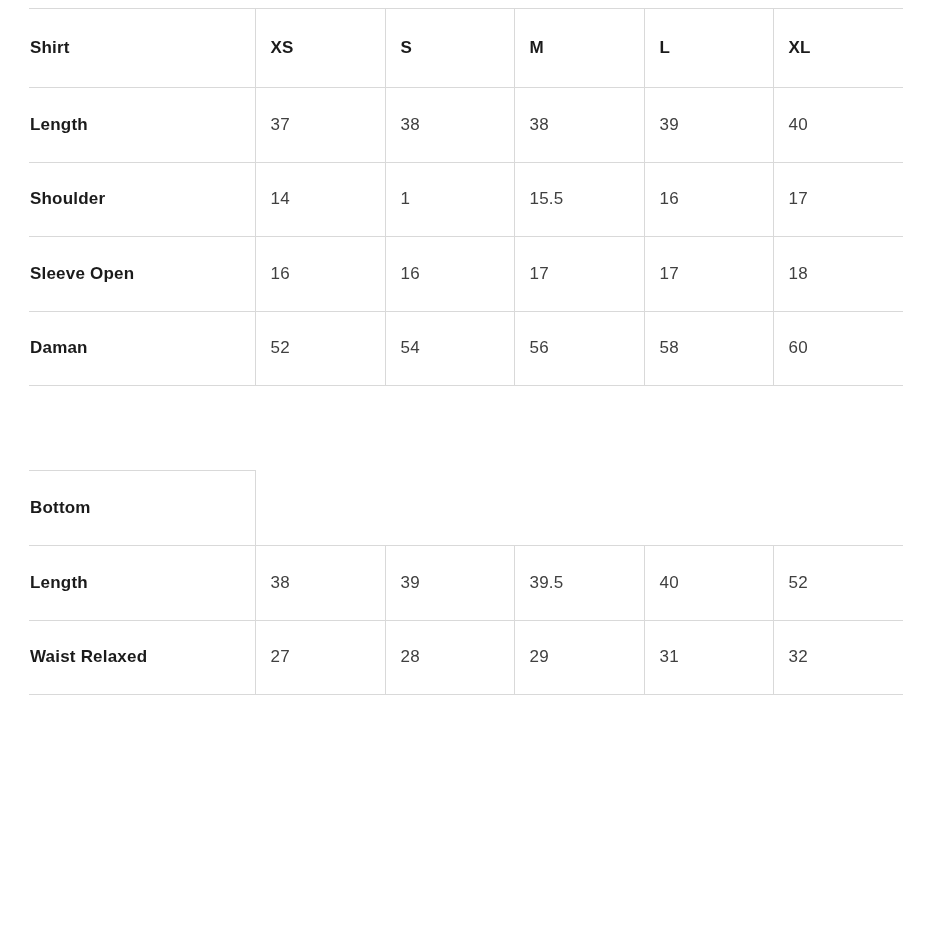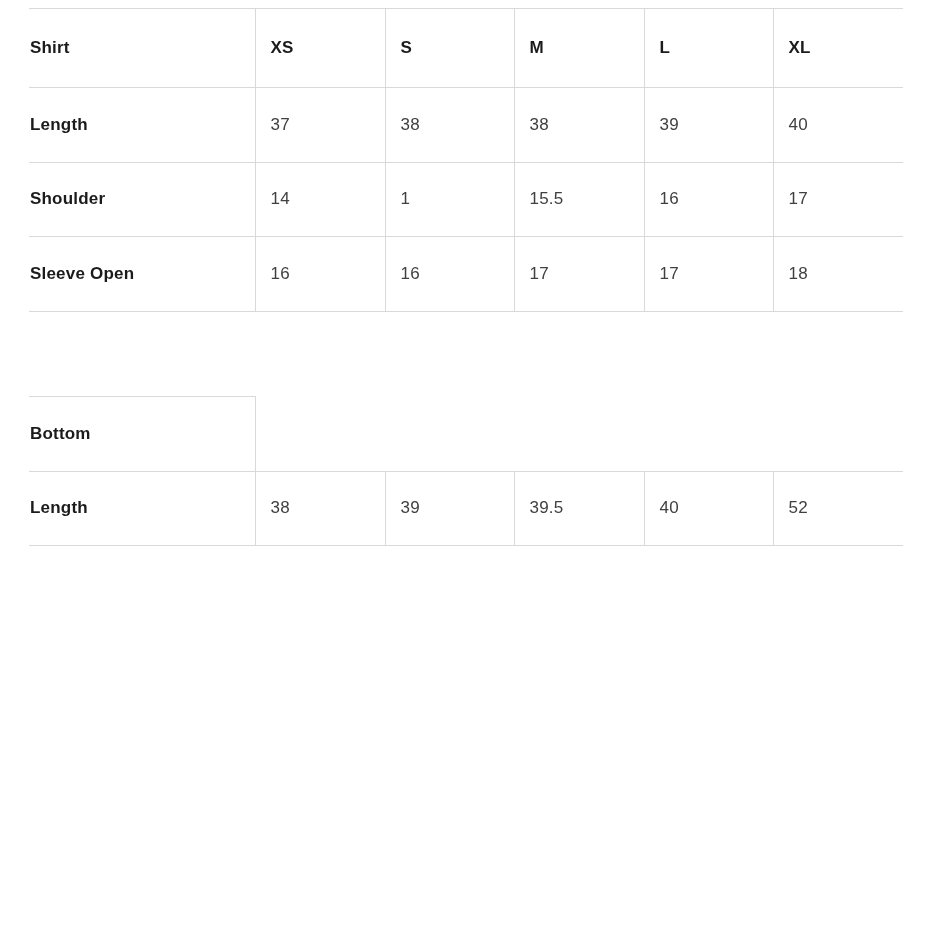--- a/index.html
+++ b/index.html
@@ -126,20 +126,28 @@
           <td class="value-cell">17</td>
         </tr>
         <tr>
           <td class="label-cell">Sleeve Open</td>
           <td class="value-cell">16</td>
           <td class="value-cell">16</td>
           <td class="value-cell">17</td>
           <td class="value-cell">17</td>
           <td class="value-cell">18</td>
         </tr>
+        <tr>
+          <td class="label-cell">Daman</td>
+          <td class="value-cell">52</td>
+          <td class="value-cell">54</td>
+          <td class="value-cell">56</td>
+          <td class="value-cell">58</td>
+          <td class="value-cell">60</td>
+        </tr>
       </tbody>
   </table>
 
   <table class="size-table bottom-table">
     <colgroup>
       <col class="c-label">
         <col class="c1">
         <col class="c2">
         <col class="c3">
         <col class="c4">
@@ -157,16 +165,24 @@
     </thead>
     <tbody>
         <tr>
           <td class="label-cell">Length</td>
           <td class="value-cell">38</td>
           <td class="value-cell">39</td>
           <td class="value-cell">39.5</td>
           <td class="value-cell">40</td>
           <td class="value-cell">52</td>
         </tr>
+        <tr>
+          <td class="label-cell">Waist Relaxed</td>
+          <td class="value-cell">27</td>
+          <td class="value-cell">28</td>
+          <td class="value-cell">29</td>
+          <td class="value-cell">31</td>
+          <td class="value-cell">32</td>
+        </tr>
       </tbody>
   </table>
 
 </div>
 
 </body></html>

